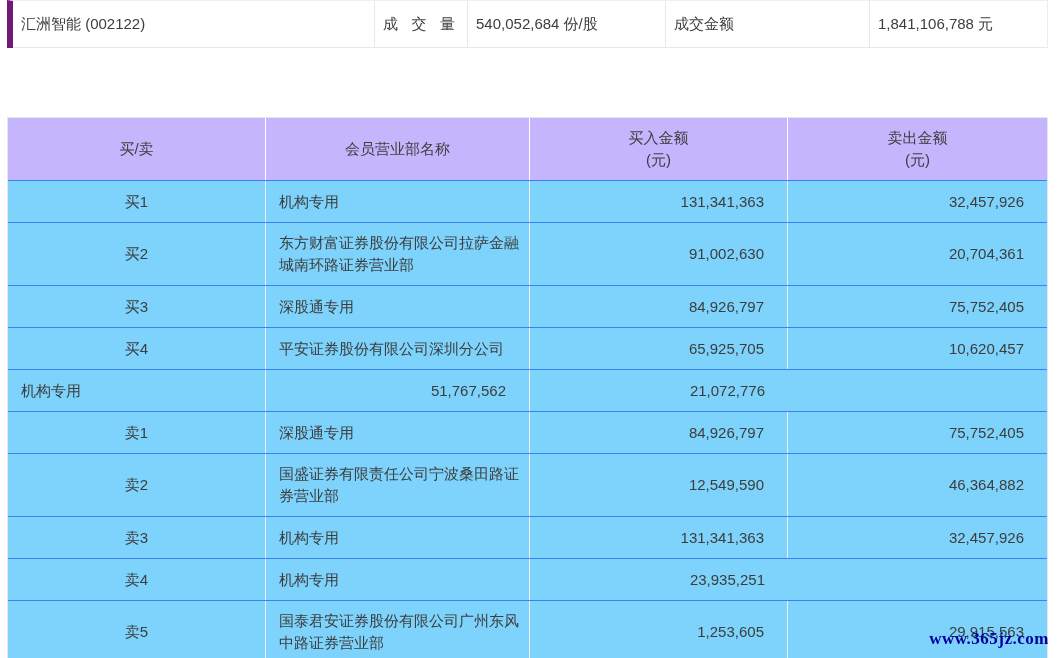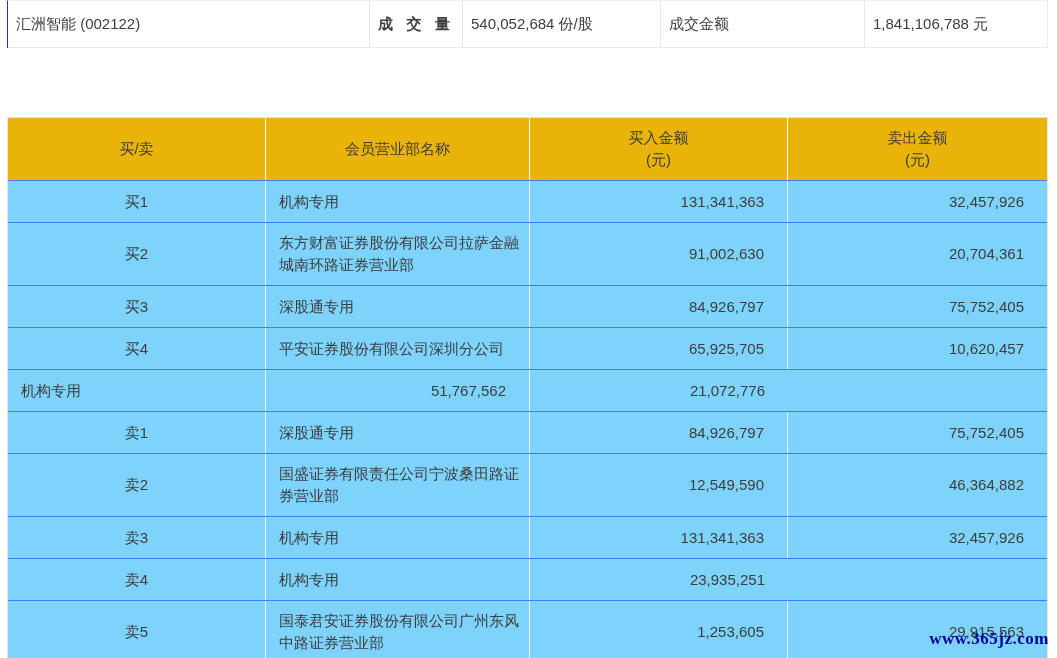--- a/index.html
+++ b/index.html
@@ -5,47 +5,47 @@
   html,body{margin:0;padding:0;}
   body{
     width:1057px;height:658px;position:relative;overflow:hidden;
     background:#ffffff;color:#3d3d3d;
     font-family:"Liberation Sans","DejaVu Sans",sans-serif;
     font-size:15px;
   }
   
   .topbar{
     position:absolute;left:7px;top:0;width:1041px;
-    border-left:1px solid #701a75;border-right:1px solid #ededed;border-top:1px solid #f0f0f0;
+    border-left:6px solid #701a75;border-right:1px solid #ededed;border-top:1px solid #f0f0f0;
     box-sizing:border-box;
   }
   .topbar-row1{
     display:grid;grid-template-columns:362px 93px 198px 204px 1fr;
     height:46px;border-bottom:1px solid #e8e8e8;
   }
   .topbar-row1 .tcell{
     display:flex;align-items:center;box-sizing:border-box;
     border-right:1px solid #e8e8e8;padding-left:8px;
   }
   .topbar-row1 .tcell:last-child{border-right:none;}
-  .vol-label{width:72px;text-align-last:justify;text-align:justify;font-weight:bold;}
+  .vol-label{width:72px;text-align-last:justify;text-align:justify;}
   .pad18{padding-left:18px;}
   .pad14{padding-left:14px;}
   .topbar-row2{
     height:48px;display:flex;align-items:center;padding-left:8px;
     border-bottom:1px solid #e8e8e8;box-sizing:border-box;
   }
   
   .ttable{
     position:absolute;left:7px;top:117px;width:1041px;
     border:1px solid #e7e7e7;box-sizing:border-box;
   }
   .thead{
     display:grid;grid-template-columns:258px 264px 258px 1fr;
-    background:#eab308;height:62px;
+    background:#c4b5fd;height:62px;
   }
   .thead .hc{
     display:flex;flex-direction:column;align-items:center;justify-content:center;
     border-right:1px solid #ffffff;box-sizing:border-box;line-height:22px;
   }
   .thead .hc:last-child{border-right:none;}
   .trow{
     display:grid;grid-template-columns:258px 264px 258px 1fr;
     border-top:1px solid #3b82f6;min-height:41px;background:#7dd3fc;
   }

